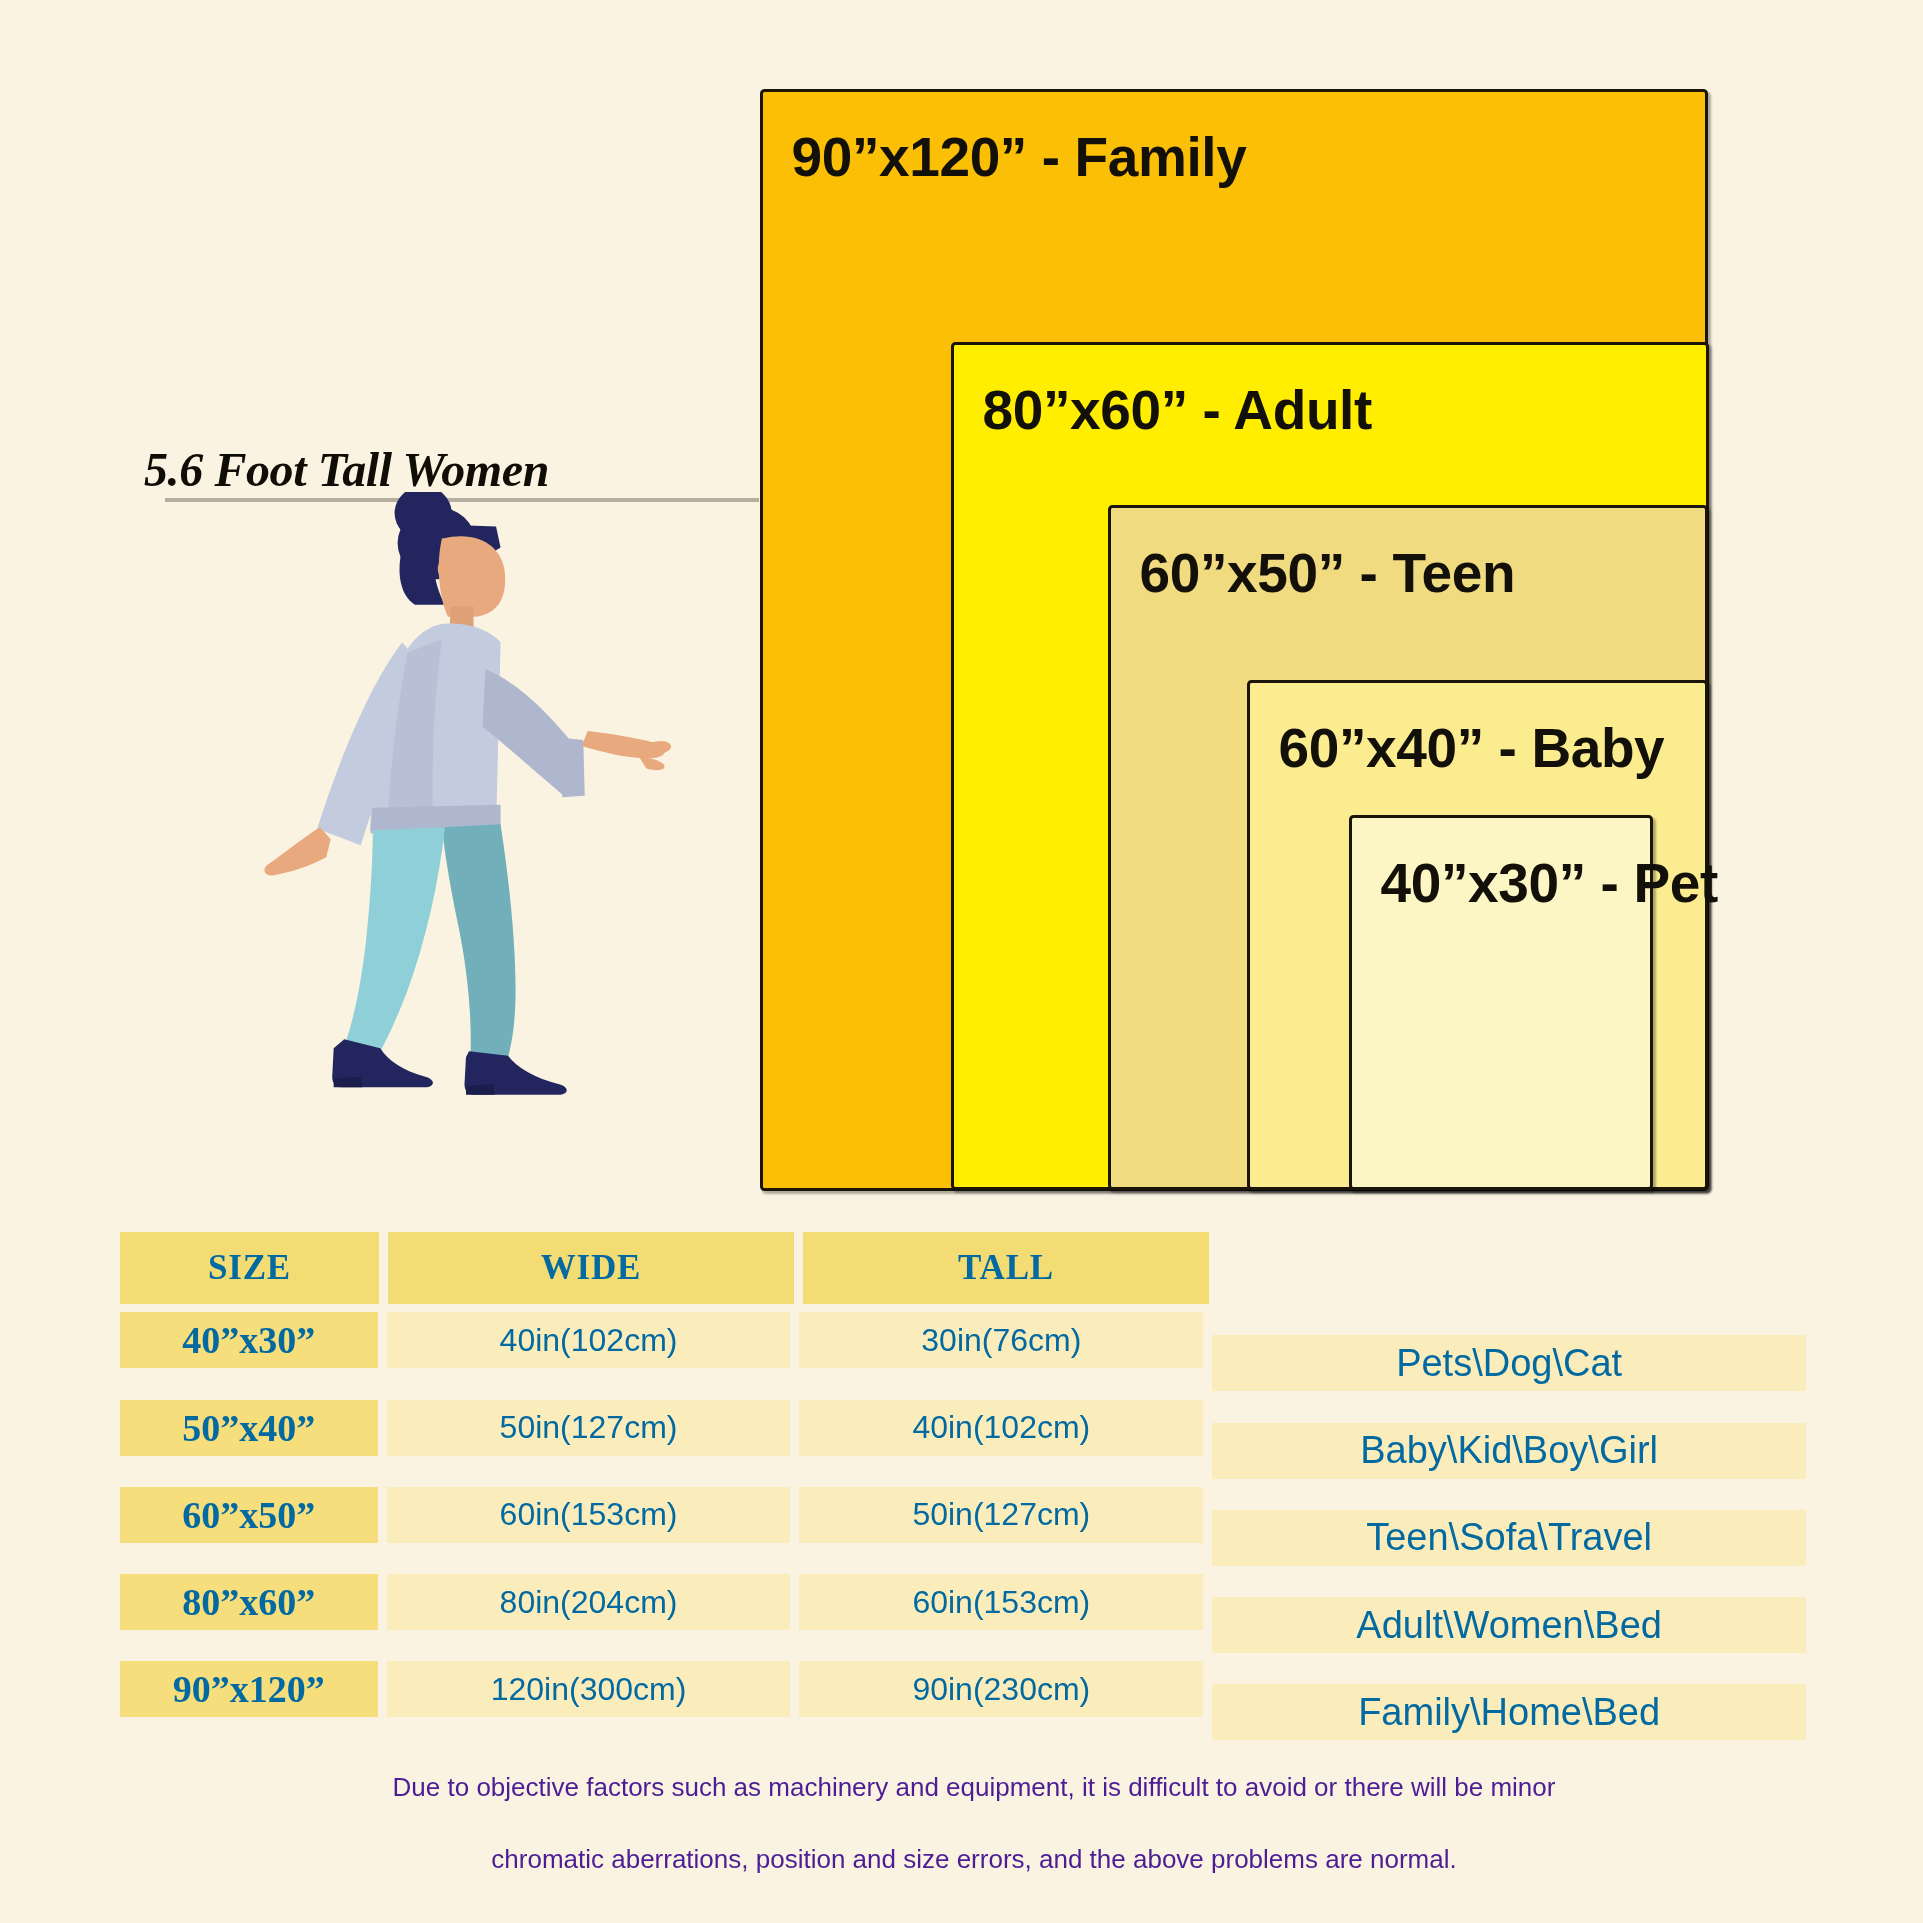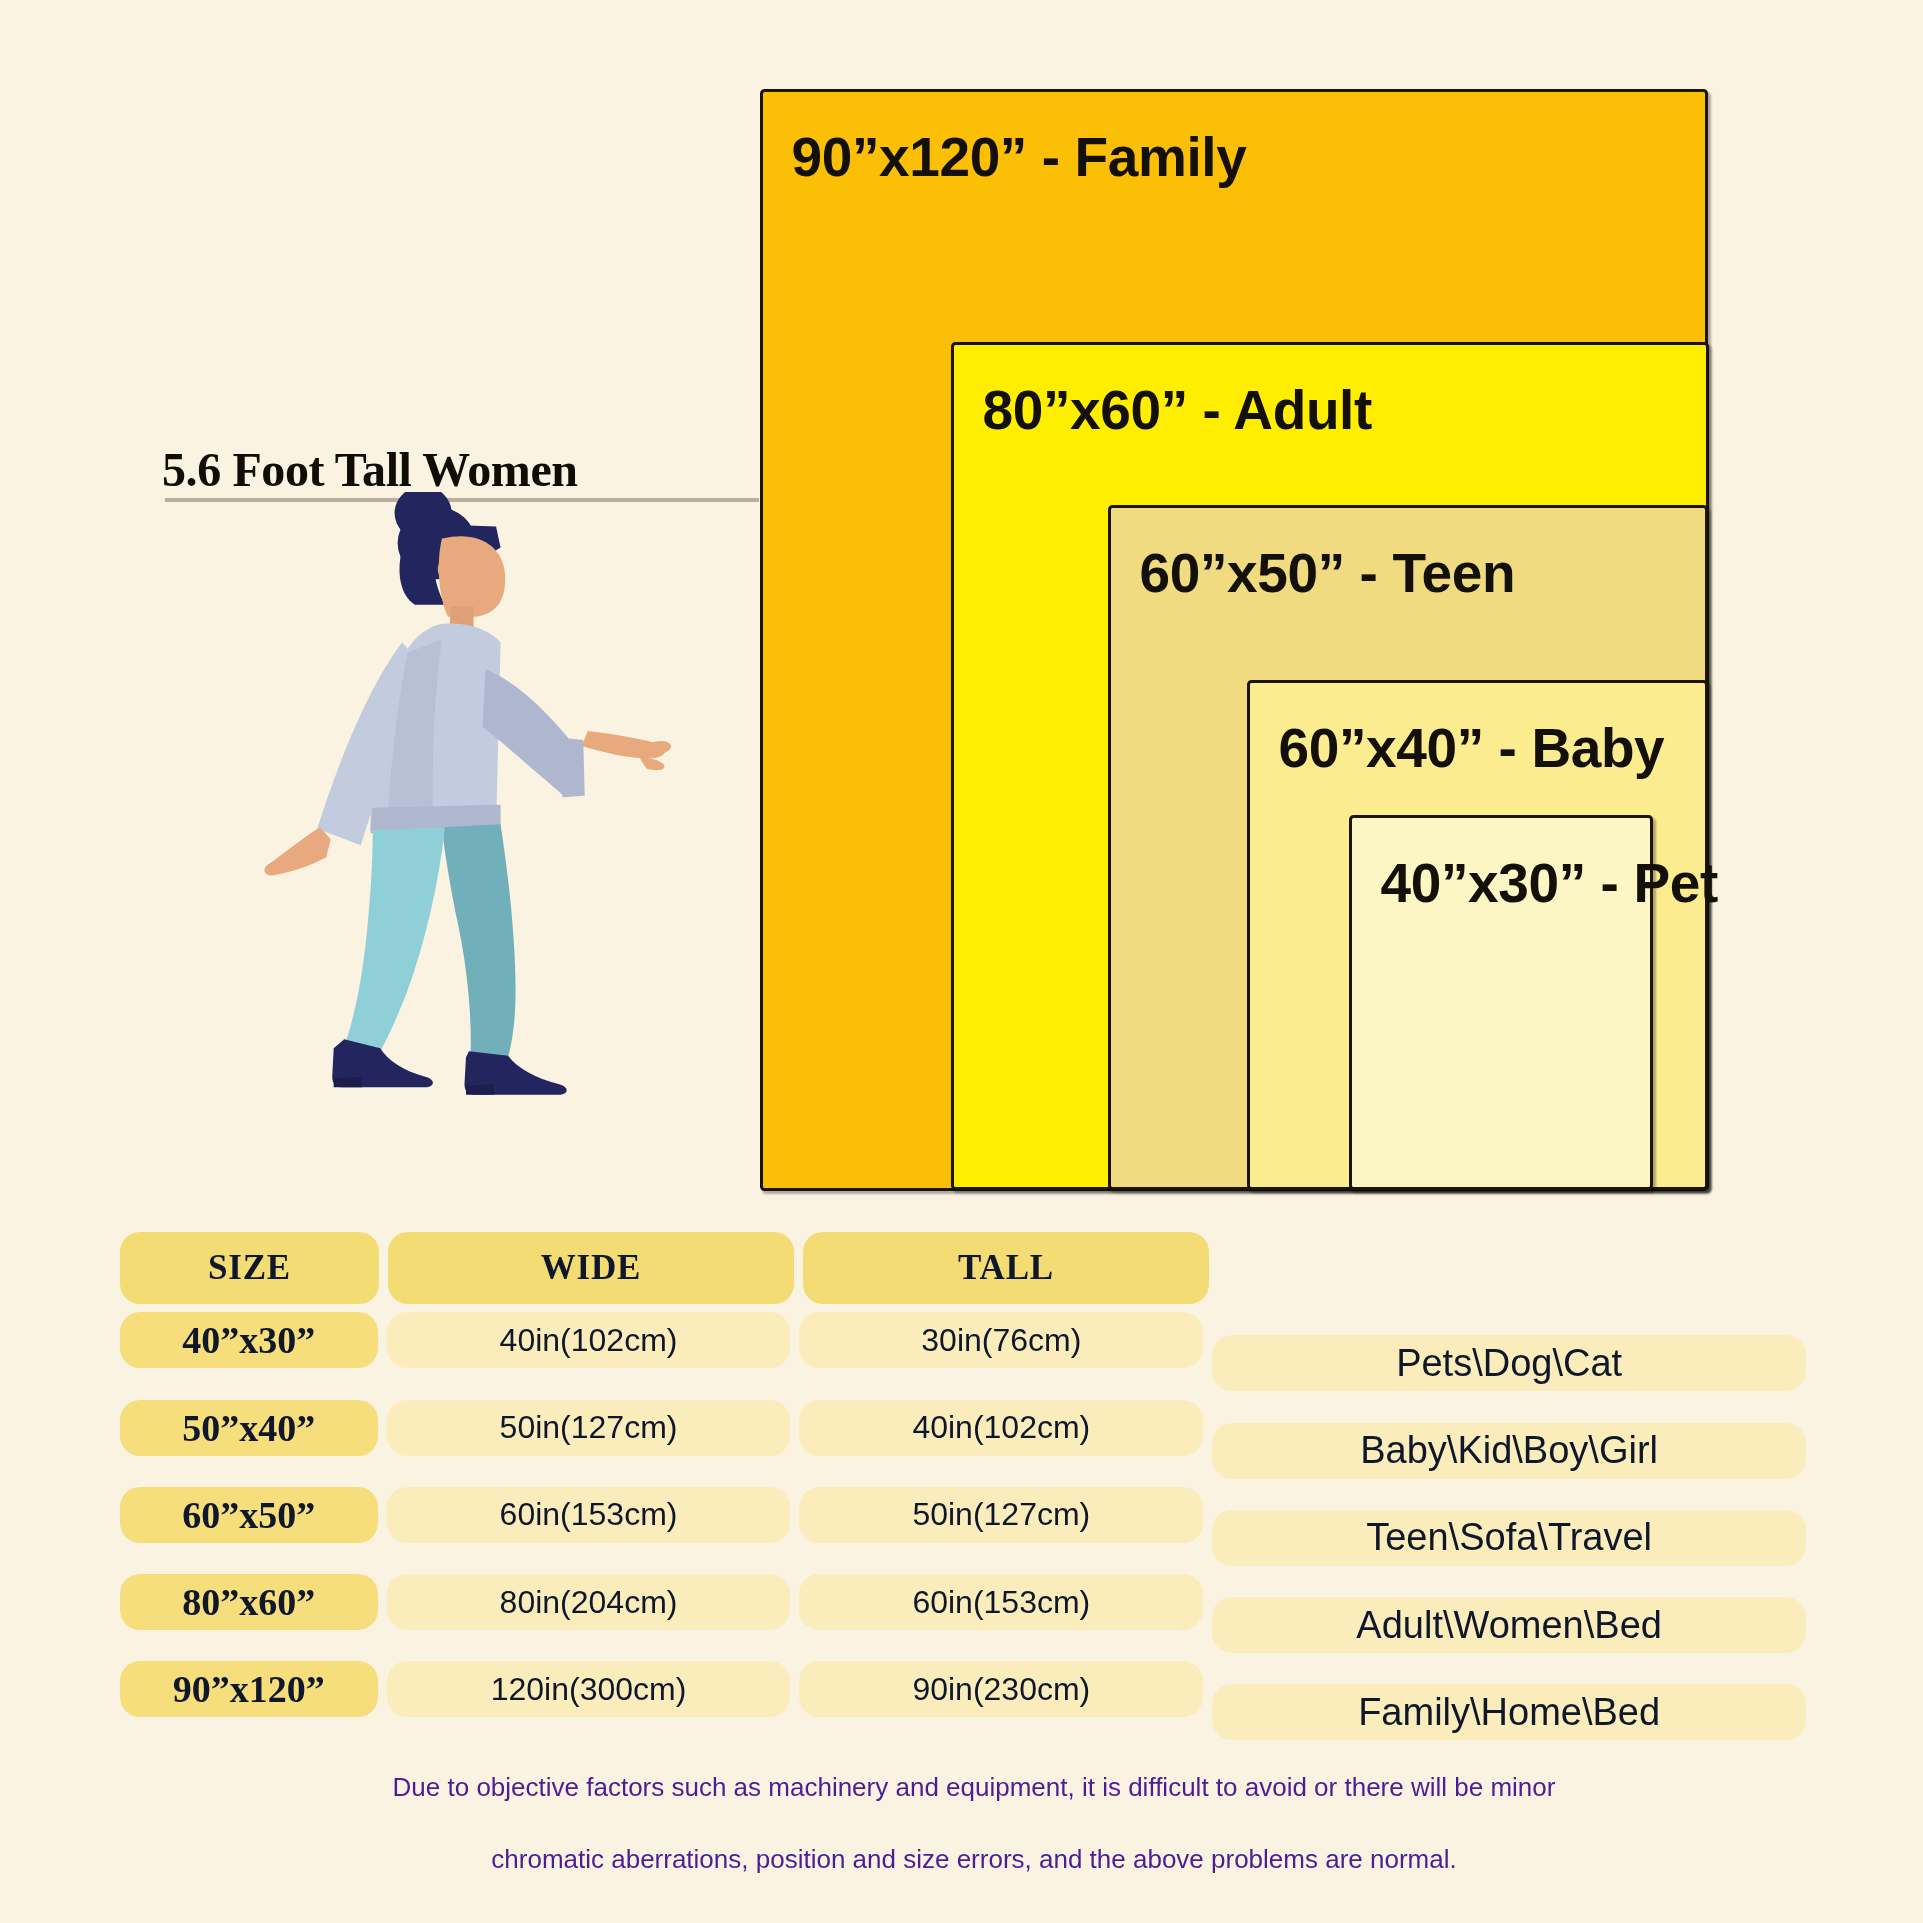--- a/index.html
+++ b/index.html
@@ -43,23 +43,24 @@
 
   #box-family { left: 760px; top: 89px;  width: 948px; height: 1102px; background: #FBBF06; z-index: 1; }
   #box-adult  { left: 951px; top: 342px;  width: 758px; height: 848px; background: #FFEE00; z-index: 2; }
   #box-teen   { left: 1108px; top: 505px;  width:  600px; height:  685px; background: #F1DB80; z-index: 3; }
   #box-baby   { left: 1247px; top: 680px;  width:  461px; height:  510px; background: #FBEC90; z-index: 4; }
   #box-pet    { left: 1349px; top: 815px; width:  304px; height:  375px; background: #FCF5C4; z-index: 5; }
 
   
   #height-ref {
     position: absolute;
-    left: 162px;
+    left: 144px;
     top: 442px;
     z-index: 6;
+    font-style: italic;
   }
   #height-ref-label {
     font-family: "Liberation Serif", serif;
     font-weight: bold;
     font-size: 48px;
     color: #100D07;
     white-space: nowrap;
     letter-spacing: -0.4px;
   }
   #height-ref-rule {
@@ -94,22 +95,21 @@
     display: flex;
     gap: 9px;
     margin-bottom: 8.3px;
   }
   .tbl-cell {
     box-sizing: border-box;
     display: flex;
     align-items: center;
     justify-content: center;
     text-align: center;
-    color: #0f172a;
-    border-radius: 20px;
+    color: #0369a1;
   }
   .col-size     { width: 259px; }
   .col-wide     { width: 406px; }
   .col-tall     { width: 406px; }
   .col-scen     { width: 597px; }
 
   #tbl-header .tbl-cell {
     background: #F3DC74;
     height: 72px;
     font-family: "Liberation Serif", serif;

